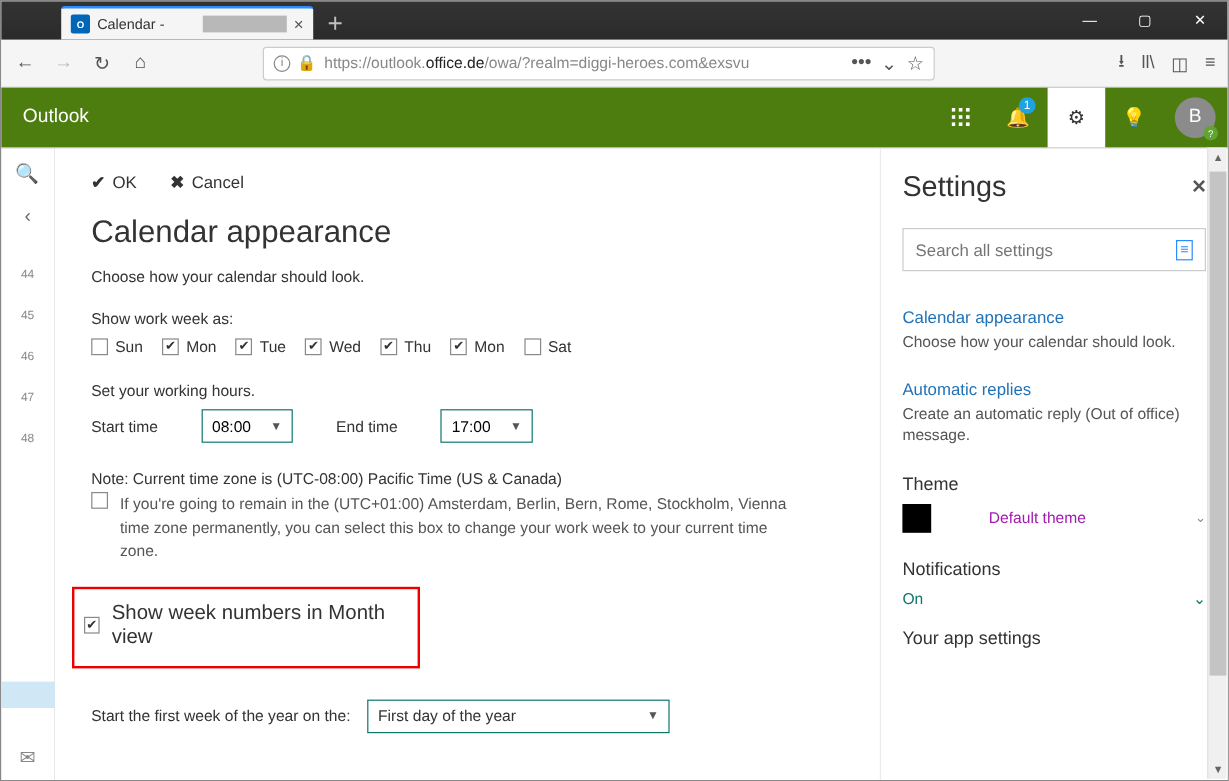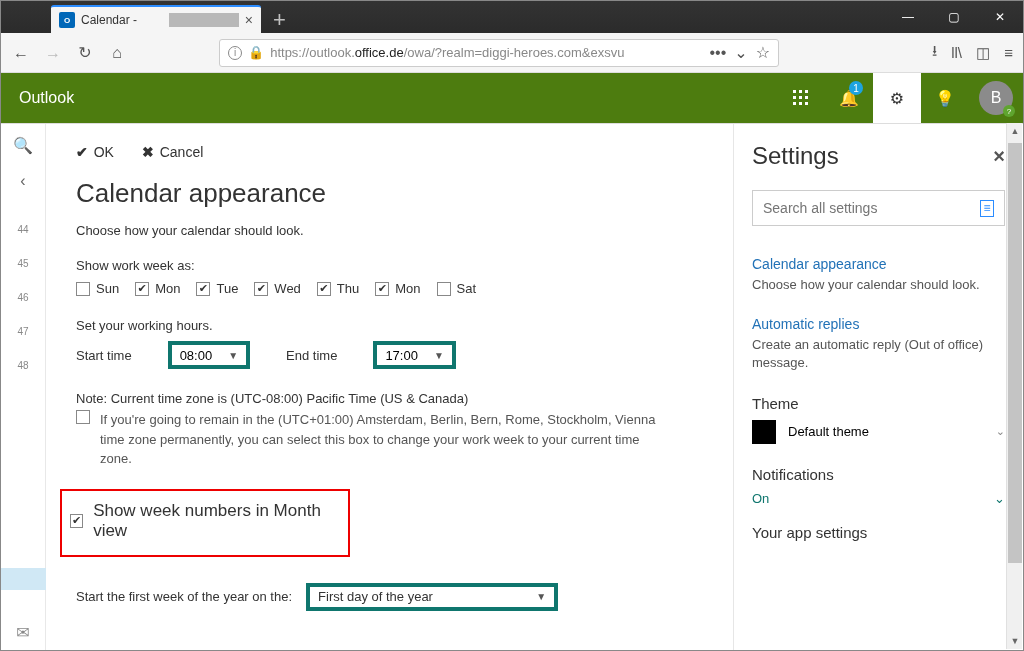--- a/index.html
+++ b/index.html
@@ -54,21 +54,21 @@
   
   h1.section-title { font-size:26px; font-weight:300; color:#333; margin-bottom:14px; }
   .desc { font-size:13px; color:#333; margin-bottom:20px; }
   .label-row { font-size:13px; color:#333; margin-bottom:8px; }
   .days-row { display:flex; gap:16px; margin-bottom:22px; }
   .day-item { display:flex; align-items:center; gap:6px; font-size:13px; color:#333; }
   .chkbox { width:14px; height:14px; border:1px solid #888; background:#fff; display:flex; align-items:center; justify-content:center; color:#333; font-size:11px; cursor:pointer; }
   
   .time-row { display:flex; gap:36px; align-items:center; margin-bottom:22px; }
   .time-row label { font-size:13px; color:#333; }
-  .dropdown { border:4px solid #0f766e; height:28px; display:flex; align-items:center; padding:0 8px; gap:16px; font-size:13px; cursor:pointer; }
+  .dropdown { border:1px solid #0f766e; height:28px; display:flex; align-items:center; padding:0 8px; gap:16px; font-size:13px; cursor:pointer; }
   .dropdown .caret { font-size:10px; color:#555; }
   
   .note-row { font-size:13px; margin-bottom:4px; color:#333; }
   .tz-row { display:flex; align-items:flex-start; gap:10px; font-size:13px; color:#555; margin-bottom:20px; }
   .tz-text { line-height:1.5; max-width:560px; }
   
   .highlight-box { border:2px solid #e00; padding:10px 8px 14px 8px; display:flex; align-items:center; gap:10px; margin-bottom:26px; position: relative; left:-16px; width: 290px; }
   .highlight-box .chkbox { width:14px; height:14px; }
   .highlight-box span { font-size:17px; color:#333; }
   
@@ -81,21 +81,21 @@
   .settings-title { font-size:24px; font-weight:300; color:#333; }
   .settings-close { font-size:20px; color:#555; cursor:pointer; font-weight:bold; }
   .search-box { border:1px solid #ccc; height:36px; display:flex; align-items:center; padding:0 10px; margin-bottom:30px; justify-content:space-between; }
   .search-box input { border:none; outline:none; font-size:14px; flex:1; color:#666; }
   .search-icon { color:#2b8cff; font-size:12px; border:1px solid #2b8cff; width:14px; height:17px; display:flex; align-items:center; justify-content:center; }
   .setting-link { color:#2272b7; font-size:14px; margin-bottom:4px; cursor:pointer; }
   .setting-sub { font-size:13px; color:#555; margin-bottom:22px; line-height:1.4; }
   .setting-heading { font-size:15px; color:#333; margin-bottom:8px; }
   .theme-row { display:flex; align-items:center; gap:12px; margin-bottom:22px; cursor:pointer; }
   .theme-swatch { width:24px; height:24px; background:#000; }
-  .theme-label { flex:1; font-size:13px; color:#000000; }
+  .theme-label { flex:1; font-size:13px; color:#a21caf;margin-left:36px; }
   .theme-caret { color:#888; font-size:11px; }
   .notif-row { display:flex; justify-content:space-between; align-items:center; margin-bottom:18px; cursor:pointer; font-size:13px; color:#0f766e; }
   
   
   .scrollbar-track { position:absolute; right:2px; top:123px; width:16px; bottom:2px; background:#f0f0f0; border-left:1px solid #e0e0e0; }
   .scrollbar-thumb { position:absolute; top:20px; width:14px; left:1px; height:420px; background:#c4c4c4; }
   .scroll-arrow { position:absolute; width:16px; height:16px; display:flex; align-items:center; justify-content:center; font-size:9px; color:#666; }
   .scroll-arrow.up { top:0; }
   .scroll-arrow.down { bottom:0; }
 </style>

